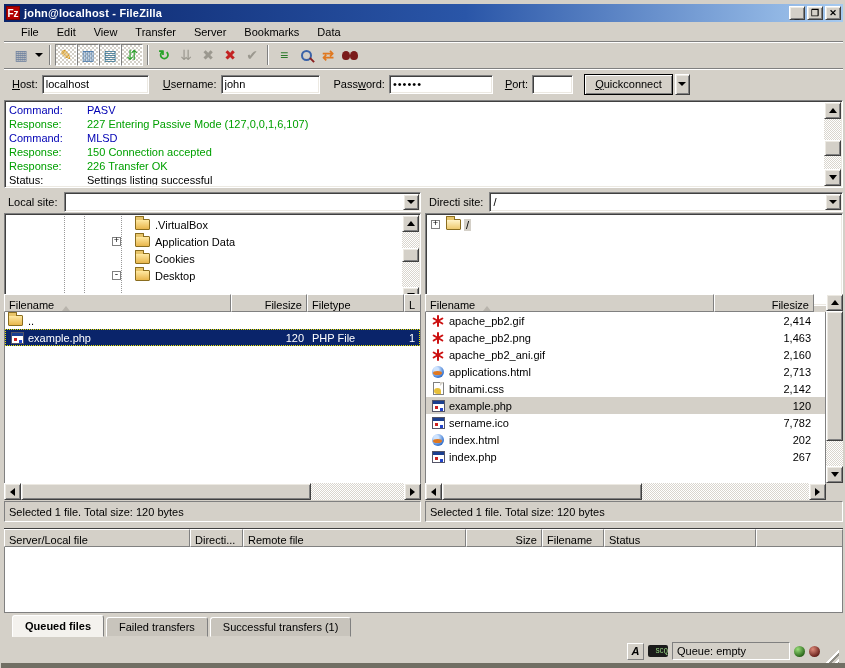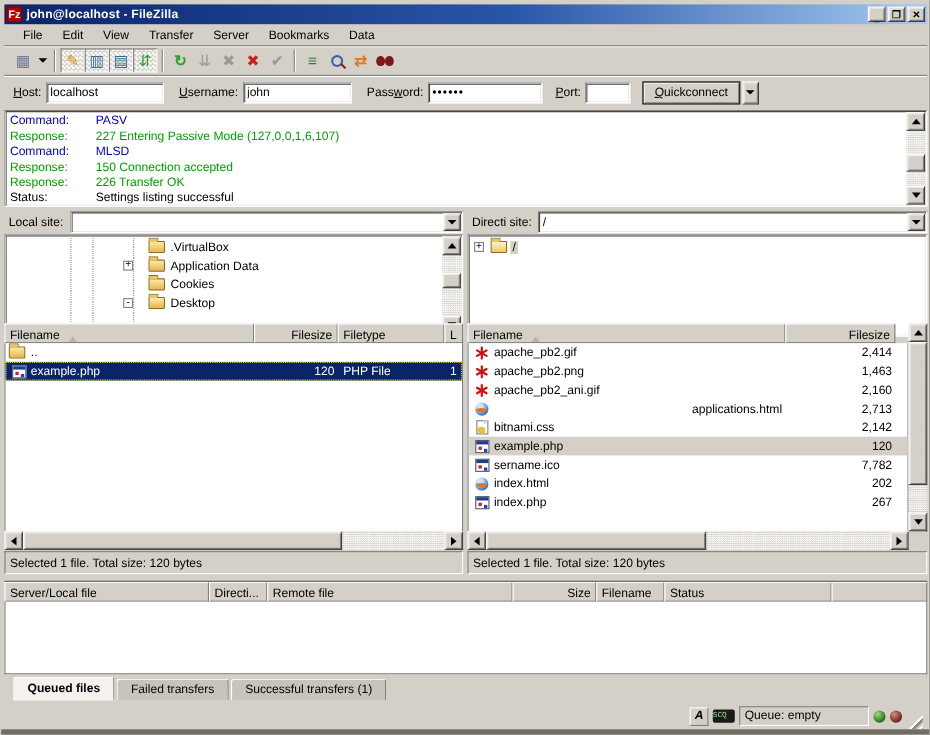--- a/index.html
+++ b/index.html
@@ -147,21 +147,21 @@
   .queuehead{ position:absolute; left:3px; top:527px; width:839px; height:19px; display:flex; border-top:1px solid #404040; }
   .queuebody{ position:absolute; left:3px; top:546px; width:839px; height:66px; background:#fff; border:1px solid #808080; border-top:none; }
   .tabs{ position:absolute; left:3px; top:612px; width:839px; height:24px; padding-left:8px; display:flex; align-items:flex-end; }
   .tab{ height:20px; padding:0 12px; display:flex; align-items:center; margin-right:2px;
     border:1px solid; border-color:#fff #808080 #d4d0c8 #fff; background:#c8c4bc; border-radius:3px 3px 0 0; }
   .tab.active{ background:#f4f2ee; font-weight:bold; height:22px; border-color:#fff #808080 #f4f2ee #fff; }
 
   
   .statusbar{ position:absolute; left:3px; top:638px; width:839px; height:24px; display:flex; align-items:center; justify-content:flex-end; padding-right:4px; gap:4px; }
   .sb-icon-a{ width:17px; height:17px; display:flex; align-items:center; justify-content:center; font-size:11px; font-style:italic; font-weight:bold; }
-  .sb-icon-s{ width:20px; height:12px; background:#1a1a1a; color:#9fe08a; font-size:7px; display:flex; align-items:center; justify-content:flex-start; border-radius:2px; font-family:"Liberation Mono",monospace; }
+  .sb-icon-s{ width:20px; height:12px; background:#1a1a1a; color:#9fe08a; font-size:7px; display:flex; align-items:center; justify-content:flex-end; border-radius:2px; font-family:"Liberation Mono",monospace; }
   .queuebox{ width:118px; height:18px; display:flex; align-items:center; padding:0 4px; border:1px solid; border-color:#808080 #fff #fff #808080; background:#d4d0c8; }
   .led{ width:11px; height:11px; border-radius:50%; }
   .led.green{ background:radial-gradient(circle at 35% 30%,#9adf7a,#2e6b1e 70%,#14340c); }
   .led.red{ background:radial-gradient(circle at 35% 30%,#df8a7a,#6b241e 70%,#34100c); }
   .grip{ width:15px; height:15px; align-self:flex-end;
     background:repeating-linear-gradient(135deg,#fff 0 2px,#8f8d85 2px 4px,transparent 4px 6px);
     clip-path:polygon(100% 0,100% 100%,0 100%); }
 </style>
 </head>
 <body>
@@ -449,21 +449,21 @@
                 <i></i>
                 <i></i>
                 <i></i>
               </span>
             </span>
             <span>apache_pb2_ani.gif</span>
           </div>
         <div class="lcell r" style="width:100px;">2,160</div>
       </div>
       <div class="lrow">
-        <div class="lcell" style="width:289px;justify-content:space-between;">
+        <div class="lcell" style="width:289px;">
             <span class="fic">
               <span class="ic-html"></span>
             </span>
             <span>applications.html</span>
           </div>
         <div class="lcell r" style="width:100px;">2,713</div>
       </div>
       <div class="lrow">
         <div class="lcell" style="width:289px;">
             <span class="fic">

